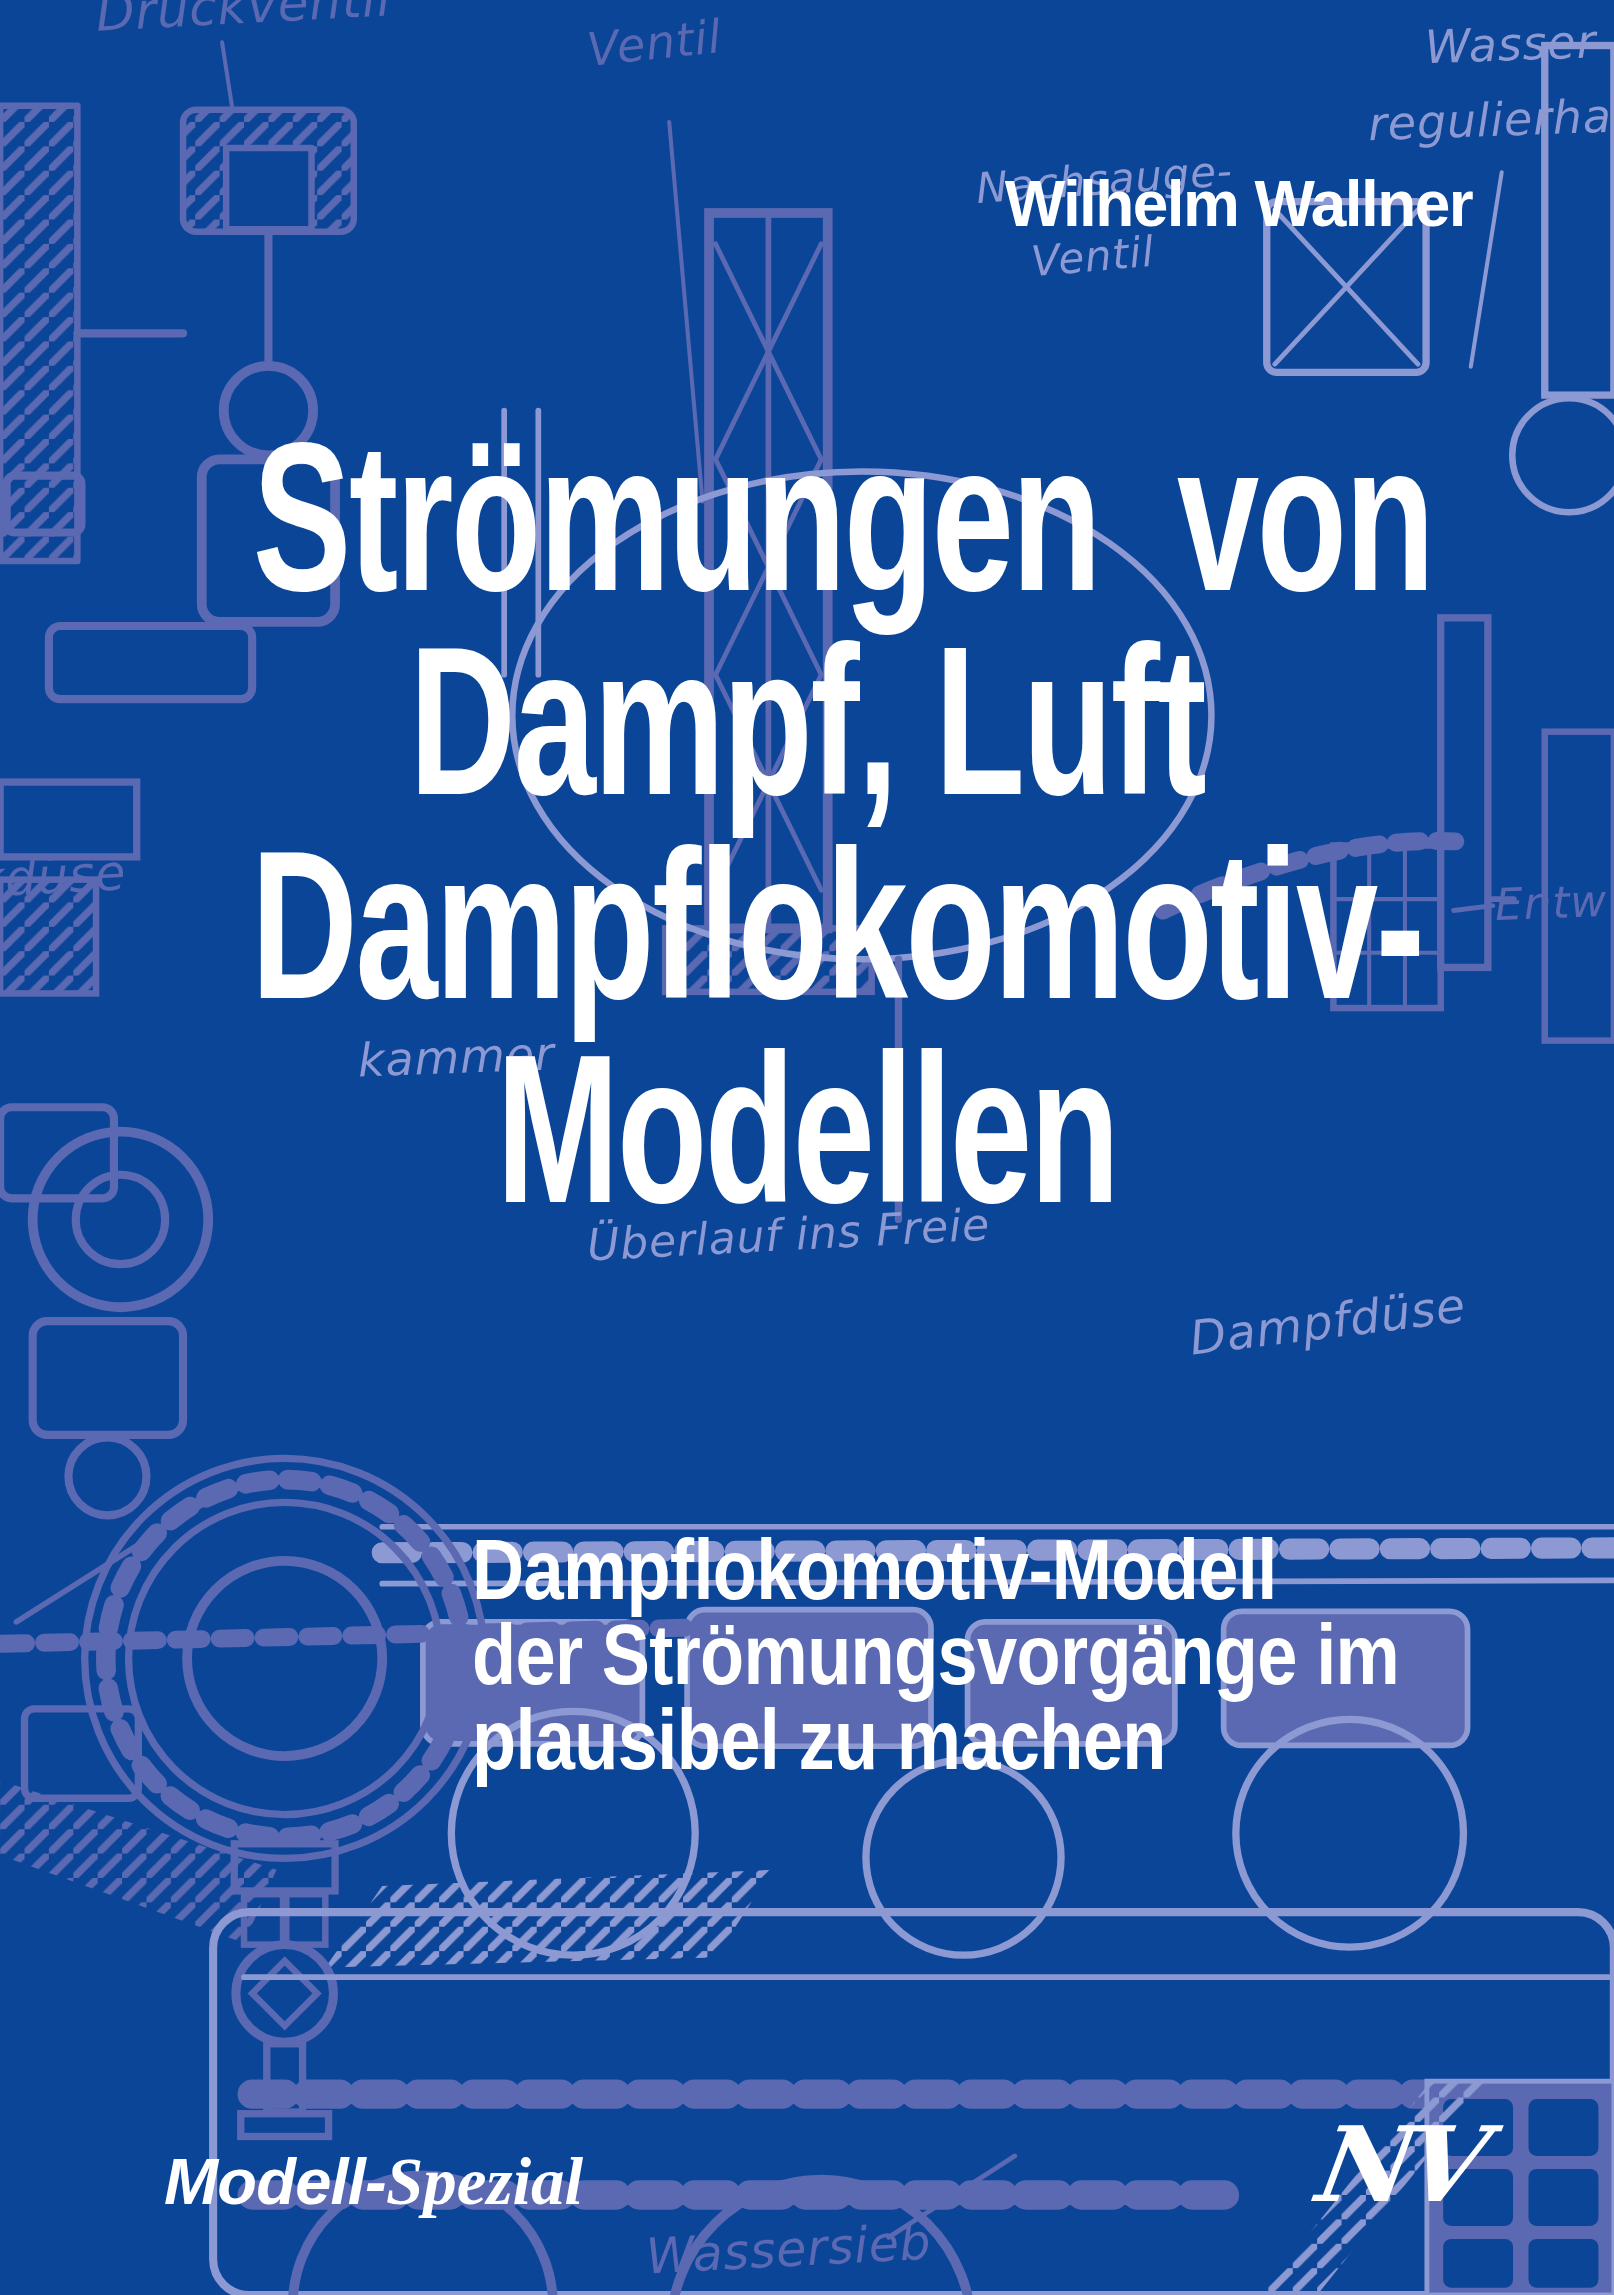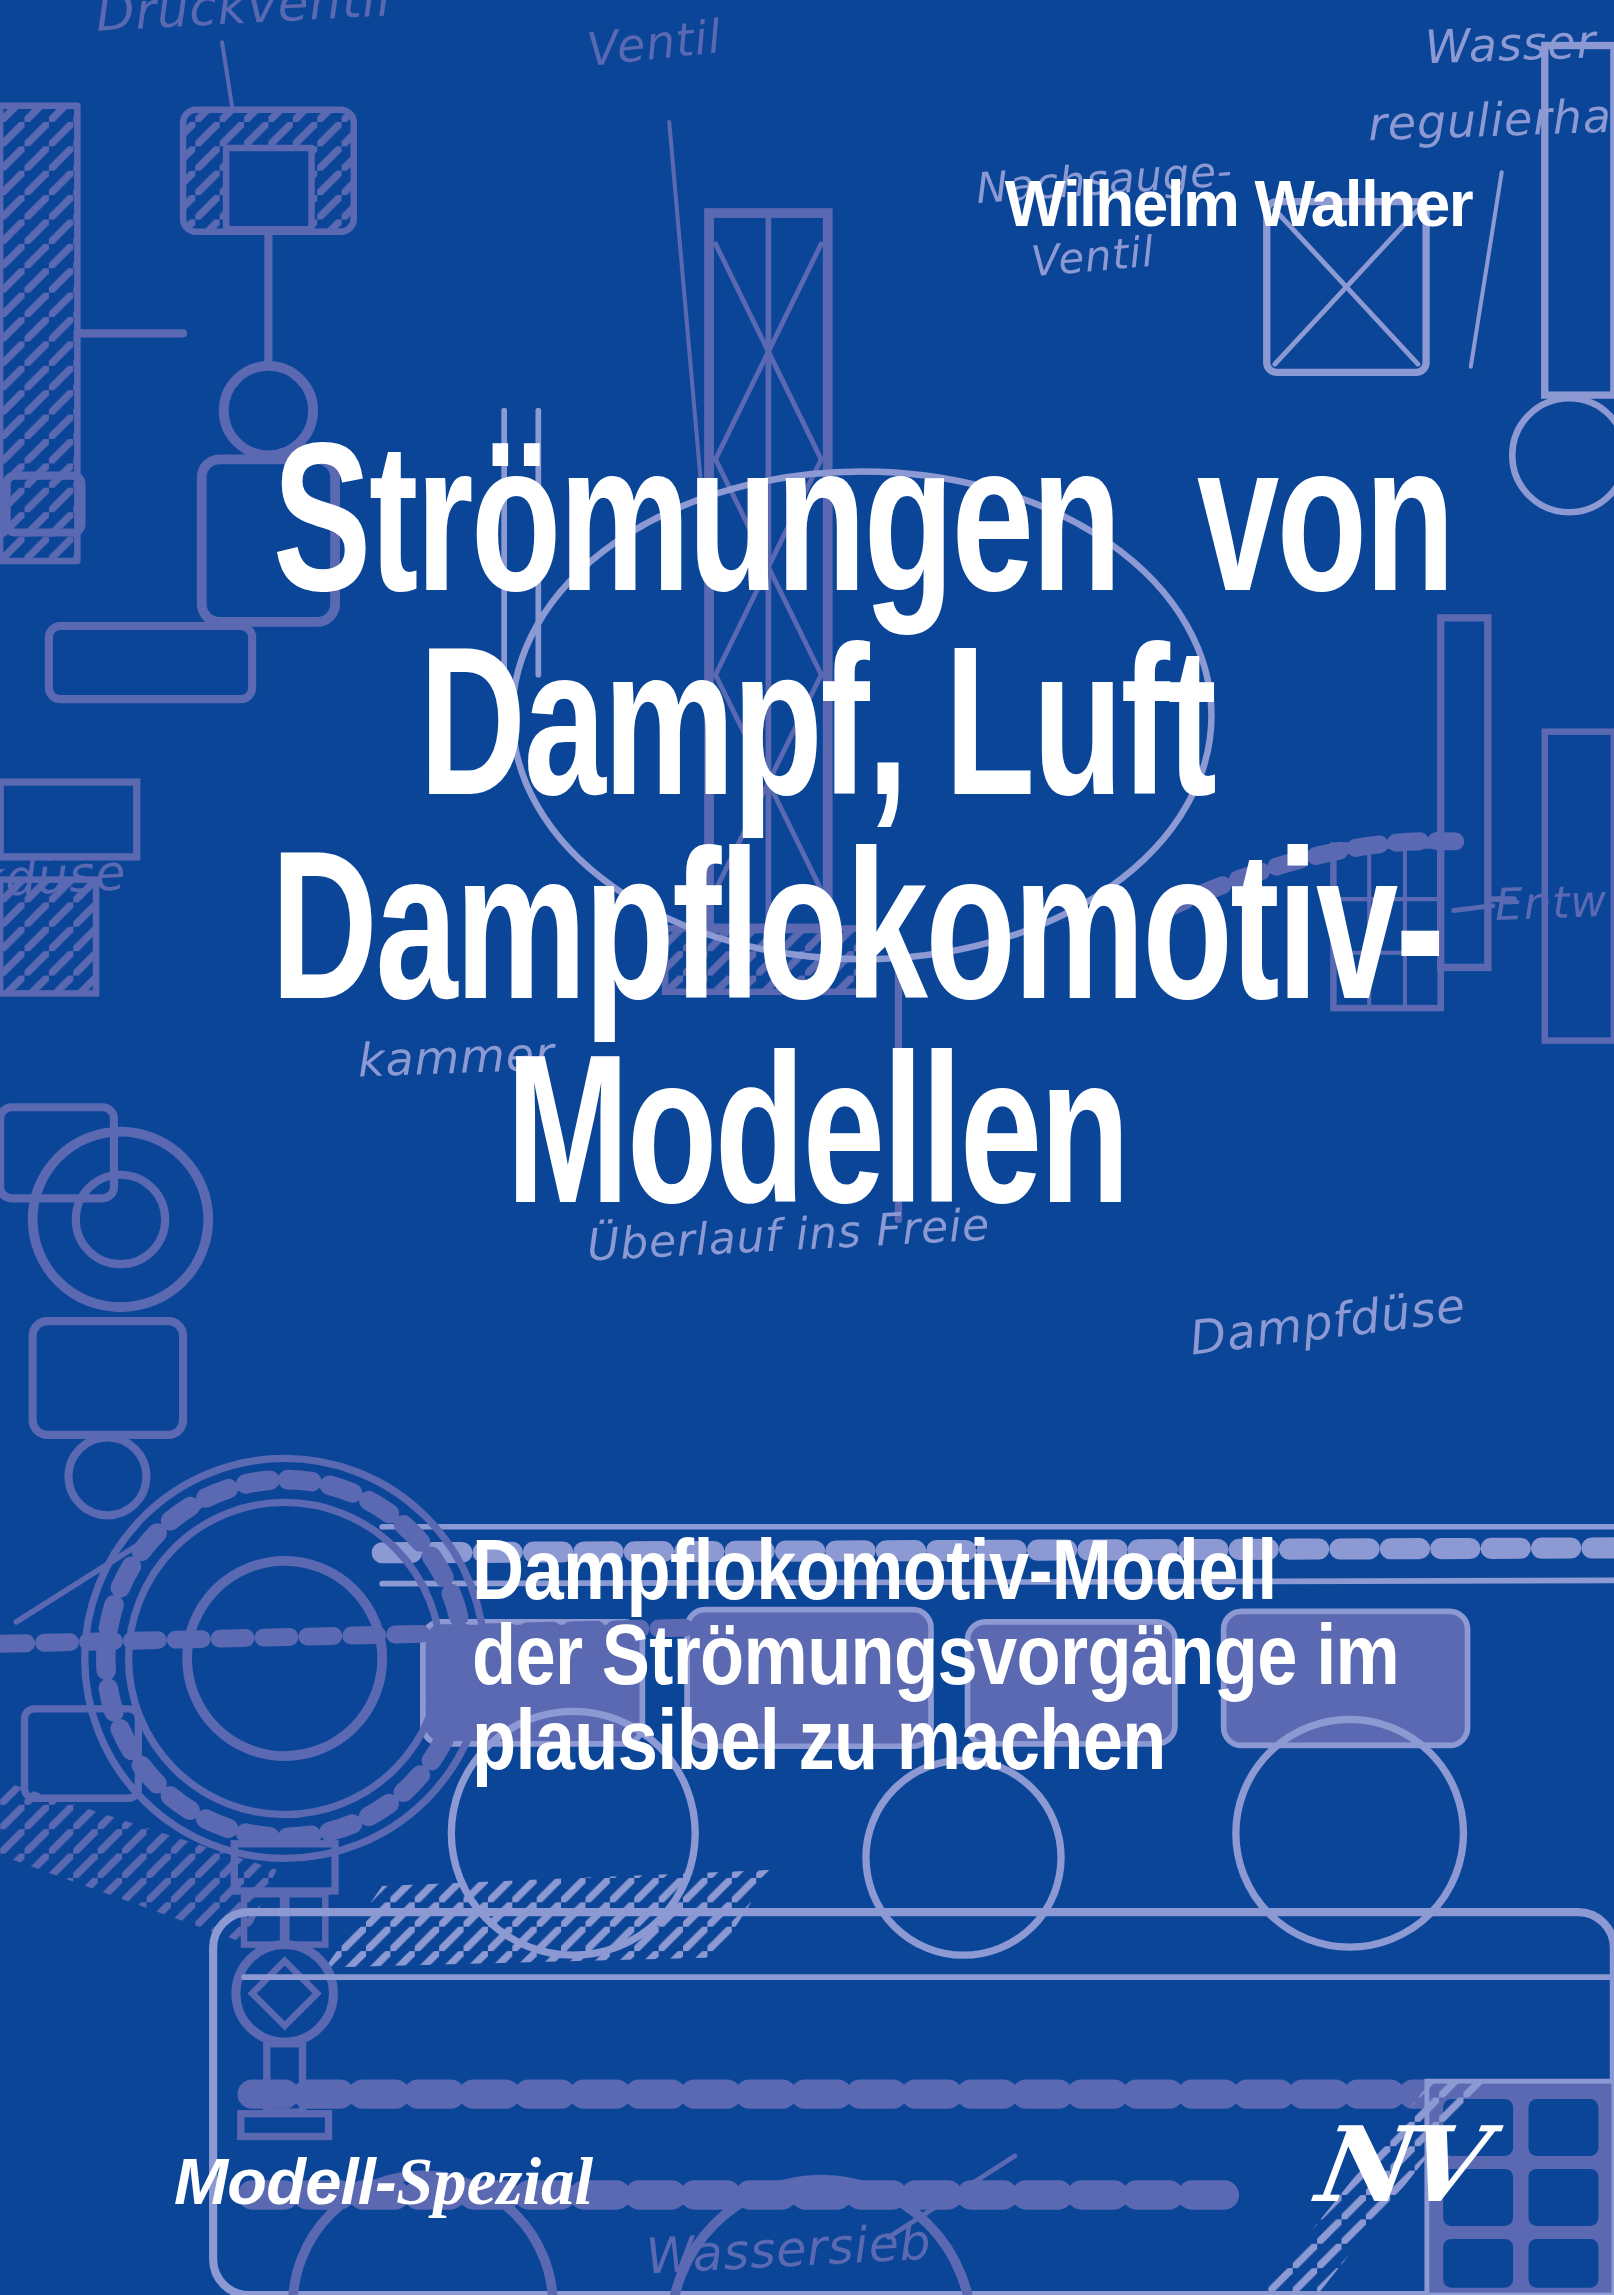--- a/index.html
+++ b/index.html
@@ -23,40 +23,40 @@
   }
   .hand-mid{color:#5A69B2;}
   .hand-light{color:#8D99D2;}
   
   .author{
     position:absolute;top:162px;left:0;right:142px;
     text-align:right;
     font-size:64px;line-height:85px;font-weight:bold;color:#fff;
     letter-spacing:-1.6px;z-index:3;
   }
-  .title{position:absolute;top:415px;left:0;right:0;z-index:3;padding-left:20px;}
+  .title{position:absolute;top:415px;left:0;right:0;z-index:3;}
   .title-line{
     height:204px;line-height:204px;text-align:center;
     font-size:211px;font-weight:bold;color:#fff;letter-spacing:-3.3px;
   }
   .title-line span{
     display:inline-block;transform:scaleX(0.70);transform-origin:center;
     white-space:pre;
   }
   .subtitle{position:absolute;top:1527px;left:472px;z-index:3;}
   .subtitle-line{
     height:85px;line-height:85px;
     font-size:85px;font-weight:bold;color:#fff;letter-spacing:-0.8px;
   }
   .subtitle-line span{
     display:inline-block;transform:scaleX(0.85);transform-origin:left center;
     white-space:pre;
   }
   .series{
-    position:absolute;top:2149px;left:174px;z-index:3;
+    position:absolute;top:2149px;left:164px;z-index:3;
     color:#fff;line-height:65px;white-space:nowrap;
   }
   .series .sans{
     font-family:"Liberation Sans", sans-serif;
     font-style:italic;font-weight:bold;font-size:65px;letter-spacing:-0.8px;
   }
   .series .serif{
     font-family:"Liberation Serif", serif;
     font-style:italic;font-weight:bold;font-size:67px;letter-spacing:0;
   }

